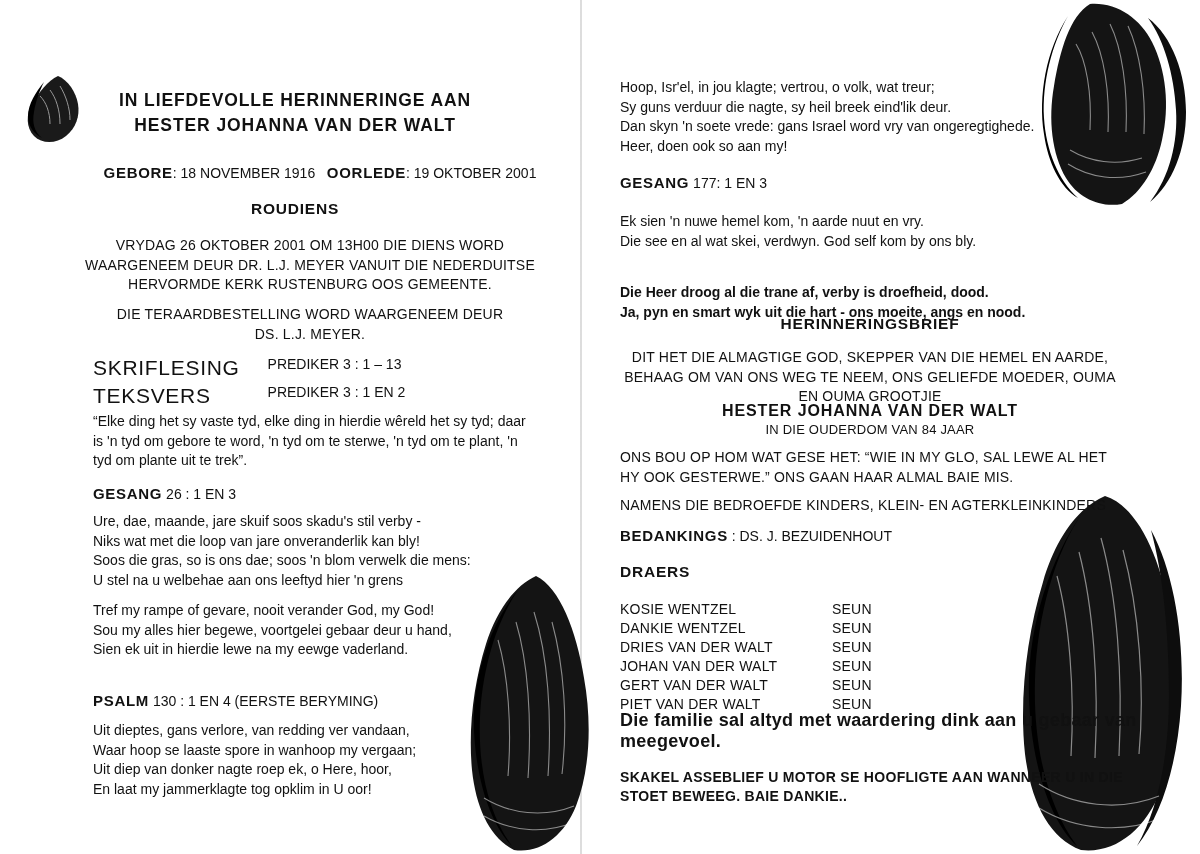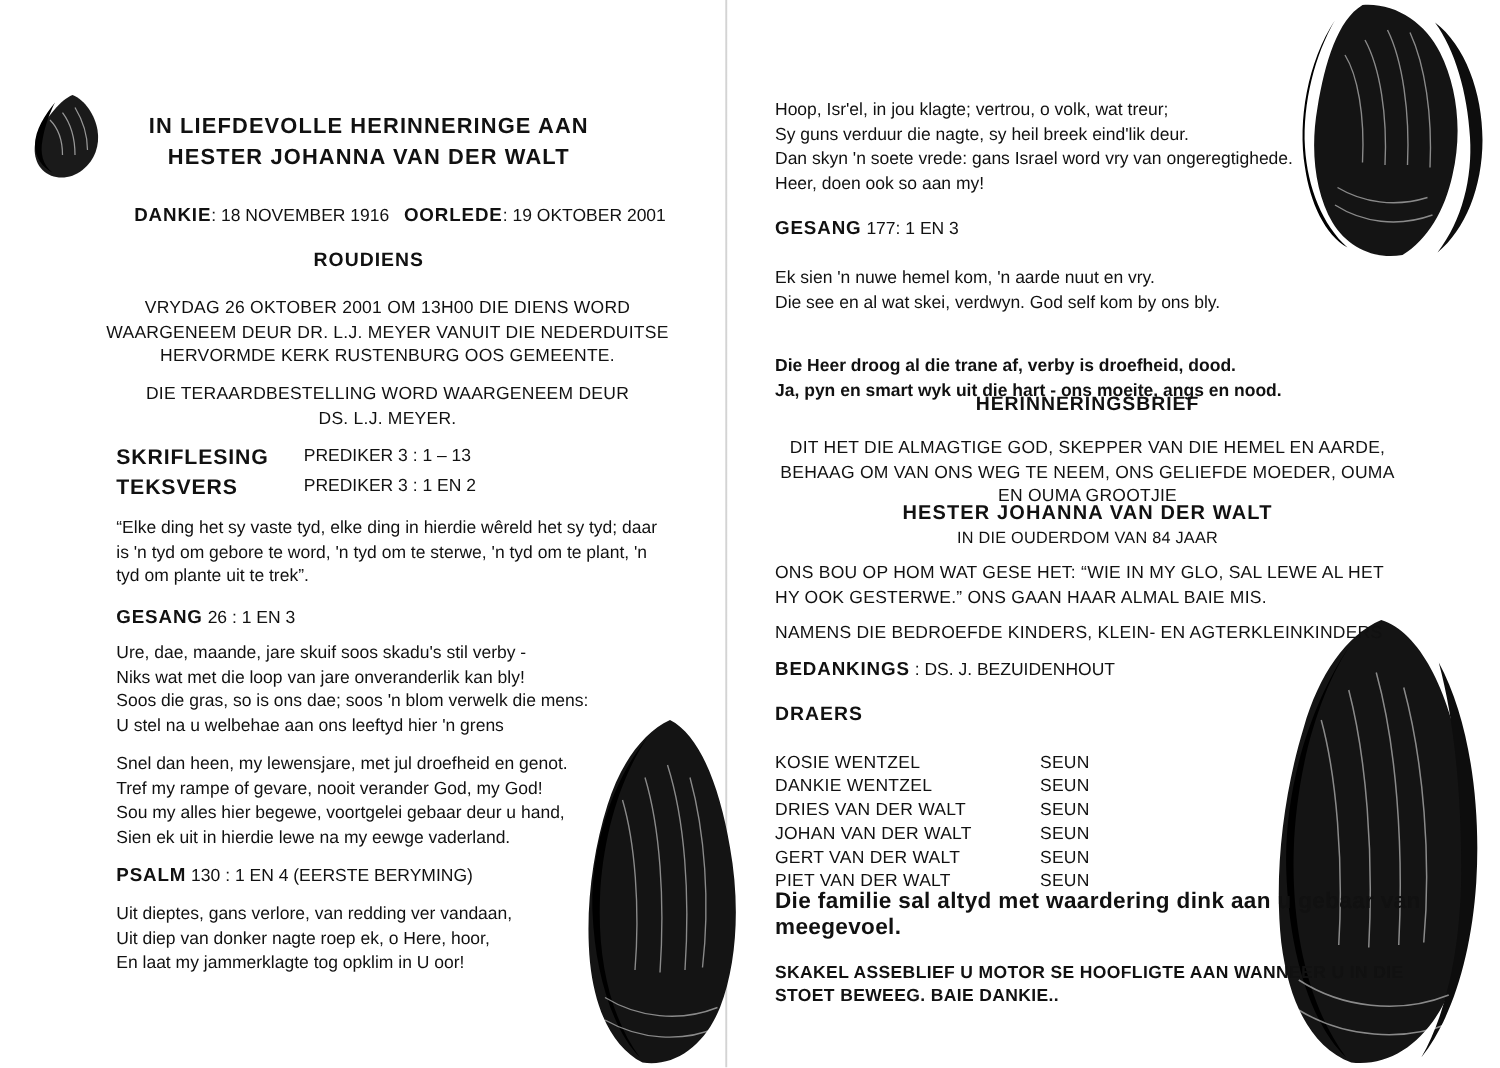--- a/index.html
+++ b/index.html
@@ -78,23 +78,23 @@
   }
   .scripture-table {
     border-collapse: collapse;
     font-size: 14px;
   }
   .scripture-table td {
     padding: 0 0 4px 0;
     vertical-align: top;
   }
   .scripture-table td.k {
-    font-weight: bold;
+    font-weight: normal;
     letter-spacing: .7px;
-    font-size: 17px;
+    font-size: 21px;
     padding-right: 28px;
     white-space: nowrap;
   }
   .draers-table {
     border-collapse: collapse;
     font-size: 14px;
     line-height: 18px;
   }
   .draers-table td {
     padding: 0 0 1px 0;
@@ -197,21 +197,21 @@
   </div>
 
   <div class="col col-left">
 
     <div class="blk center title" style="left:60px; top:88px; width:470px;">
       <div>IN LIEFDEVOLLE HERINNERINGE  AAN</div>
       <div>HESTER  JOHANNA  VAN  DER  WALT</div>
     </div>
 
     <div class="blk center label-run" style="left:60px; top:162px; width:520px;">
-      <b>DANKIE</b><span>:  18 NOVEMBER  1916</span>&nbsp;&nbsp;&nbsp;<b>OORLEDE</b><span>:  19 OKTOBER 2001</span>
+      <b>GEBORE</b><span>:  18 NOVEMBER  1916</span>&nbsp;&nbsp;&nbsp;<b>OORLEDE</b><span>:  19 OKTOBER 2001</span>
     </div>
 
     <div class="blk center hdr-lg" style="left:60px; top:200px; width:470px;">ROUDIENS</div>
 
     <div class="blk center caps" style="left:60px; top:236px; width:500px;">
       <div>VRYDAG 26 OKTOBER 2001 OM 13H00  DIE DIENS WORD</div>
       <div>WAARGENEEM DEUR DR. L.J. MEYER VANUIT DIE NEDERDUITSE</div>
       <div>HERVORMDE KERK RUSTENBURG  OOS GEMEENTE.</div>
     </div>
 
@@ -246,32 +246,32 @@
     </div>
 
     <div class="blk body-txt" style="left:93px; top:512px; width:470px;">
       <div>Ure, dae, maande, jare skuif soos skadu's stil verby -</div>
       <div>Niks wat met die loop van jare onveranderlik kan bly!</div>
       <div>Soos die gras, so is ons dae;  soos 'n blom verwelk die mens:</div>
       <div>U stel na u  welbehae aan ons leeftyd hier 'n grens</div>
     </div>
 
     <div class="blk body-txt" style="left:93px; top:601px; width:470px;">
-      <div>Snel dan heen, my lewensjare, met jul droefheid en genot.</div>
       <div>Tref my rampe of gevare, nooit verander God, my God!</div>
       <div>Sou my  alles hier begewe, voortgelei gebaar deur u hand,</div>
       <div>Sien ek uit in hierdie lewe na my eewge vaderland.</div>
     </div>
 
     <div class="blk label-run" style="left:93px; top:690px; width:470px;">
       <b>PSALM</b> <span>130 : 1 EN 4 (EERSTE BERYMING)</span>
     </div>
 
     <div class="blk body-txt" style="left:93px; top:721px; width:470px;">
       <div>Uit dieptes, gans verlore, van redding ver vandaan,</div>
+      <div>Waar hoop se laaste spore in wanhoop my vergaan;</div>
       <div>Uit diep van donker nagte roep ek, o Here, hoor,</div>
       <div>En laat my jammerklagte tog opklim in U oor!</div>
     </div>
 
   </div>
 
   <div class="col col-right">
 
     <div class="blk body-txt" style="left:20px; top:78px; width:540px;">
       <div>Hoop, Isr'el, in jou klagte;  vertrou, o volk, wat treur;</div>

